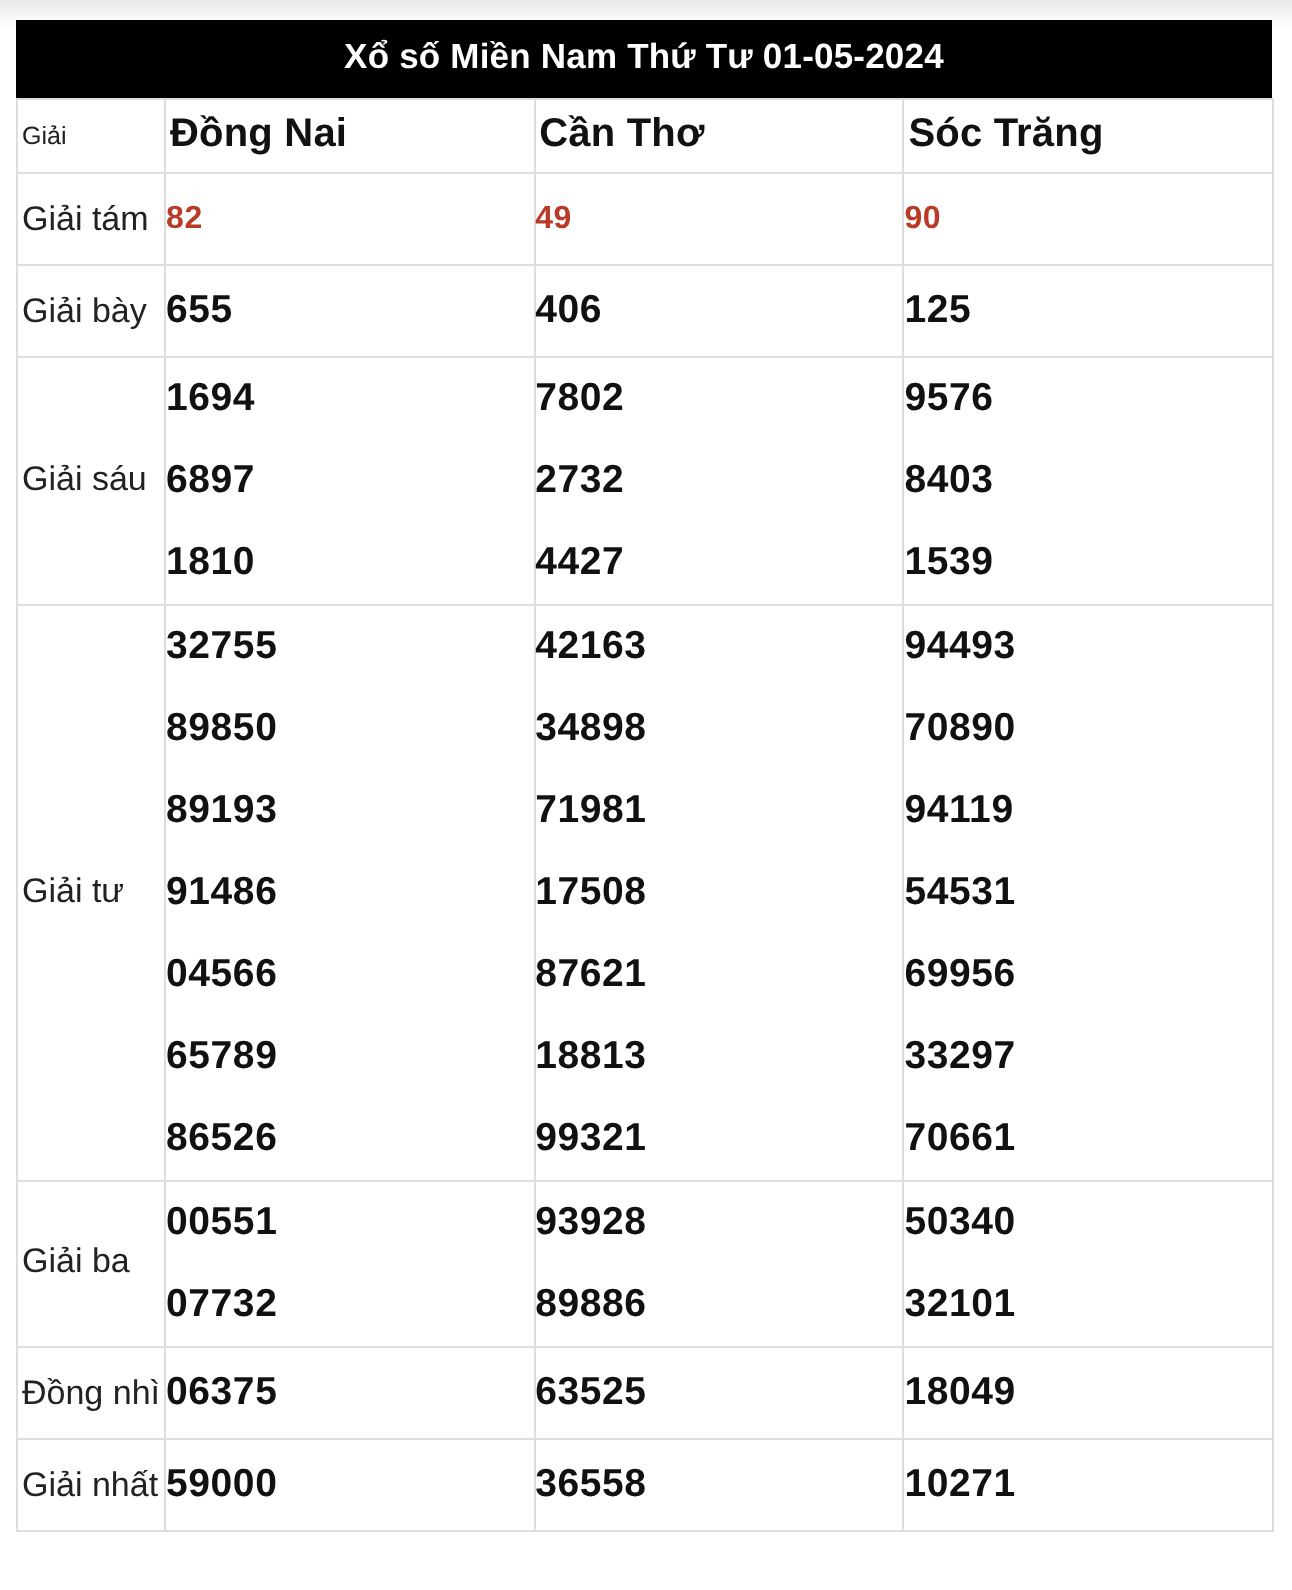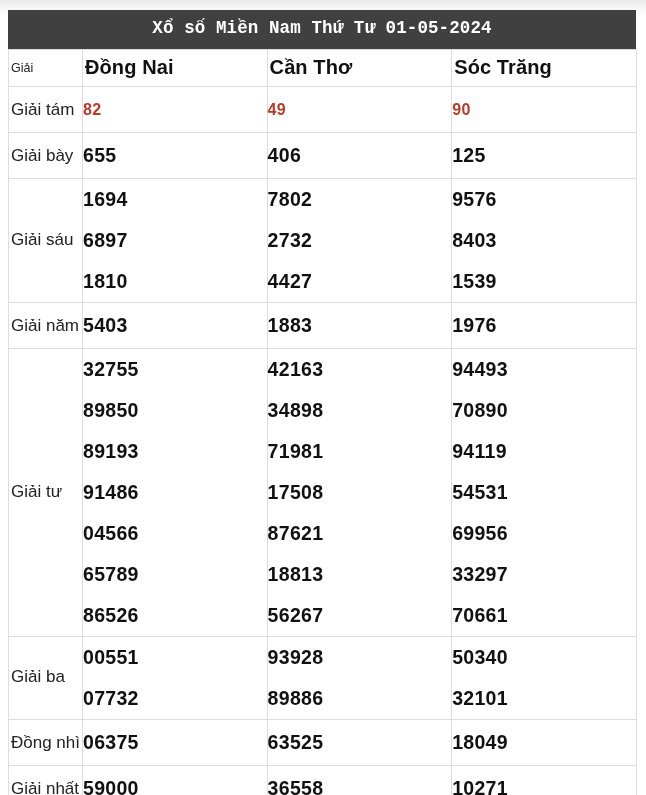--- a/index.html
+++ b/index.html
@@ -110,21 +110,21 @@
 
   td.num-cell.red { font-size: 16px; }
 </style>
 </head>
 <body>
 
 <div class="page">
 
   <div class="result-panel">
 
-    <div class="panel-title" style="background: #404040; font-family: Liberation Mono, monospace;">Xổ số Miền Nam Thứ Tư 01-05-2024</div>
+    <div class="panel-title" style="background: #000000;">Xổ số Miền Nam Thứ Tư 01-05-2024</div>
 
     <table class="lottery">
       <colgroup>
         <col class="c-label">
         <col class="c-prov">
         <col class="c-prov">
         <col class="c-prov">
       </colgroup>
       <thead>
         <tr>
@@ -170,51 +170,39 @@
               <span class="num-line">7802</span>
               <span class="num-line">2732</span>
               <span class="num-line">4427</span>
             </td>
             <td class="num-cell">
               <span class="num-line">9576</span>
               <span class="num-line">8403</span>
               <span class="num-line">1539</span>
             </td>
           </tr>
-          <tr class="r-nam">
-            <td class="prize-label">Giải năm</td>
-            <td class="num-cell">
-              <span class="num-line">5403</span>
-            </td>
-            <td class="num-cell">
-              <span class="num-line">1883</span>
-            </td>
-            <td class="num-cell">
-              <span class="num-line">1976</span>
-            </td>
-          </tr>
           <tr>
             <td class="prize-label">Giải tư</td>
             <td class="num-cell">
               <span class="num-line">32755</span>
               <span class="num-line">89850</span>
               <span class="num-line">89193</span>
               <span class="num-line">91486</span>
               <span class="num-line">04566</span>
               <span class="num-line">65789</span>
               <span class="num-line">86526</span>
             </td>
             <td class="num-cell">
               <span class="num-line">42163</span>
               <span class="num-line">34898</span>
               <span class="num-line">71981</span>
               <span class="num-line">17508</span>
               <span class="num-line">87621</span>
               <span class="num-line">18813</span>
-              <span class="num-line">56267</span>
+              <span class="num-line">99321</span>
             </td>
             <td class="num-cell">
               <span class="num-line">94493</span>
               <span class="num-line">70890</span>
               <span class="num-line">94119</span>
               <span class="num-line">54531</span>
               <span class="num-line">69956</span>
               <span class="num-line">33297</span>
               <span class="num-line">70661</span>
             </td>

